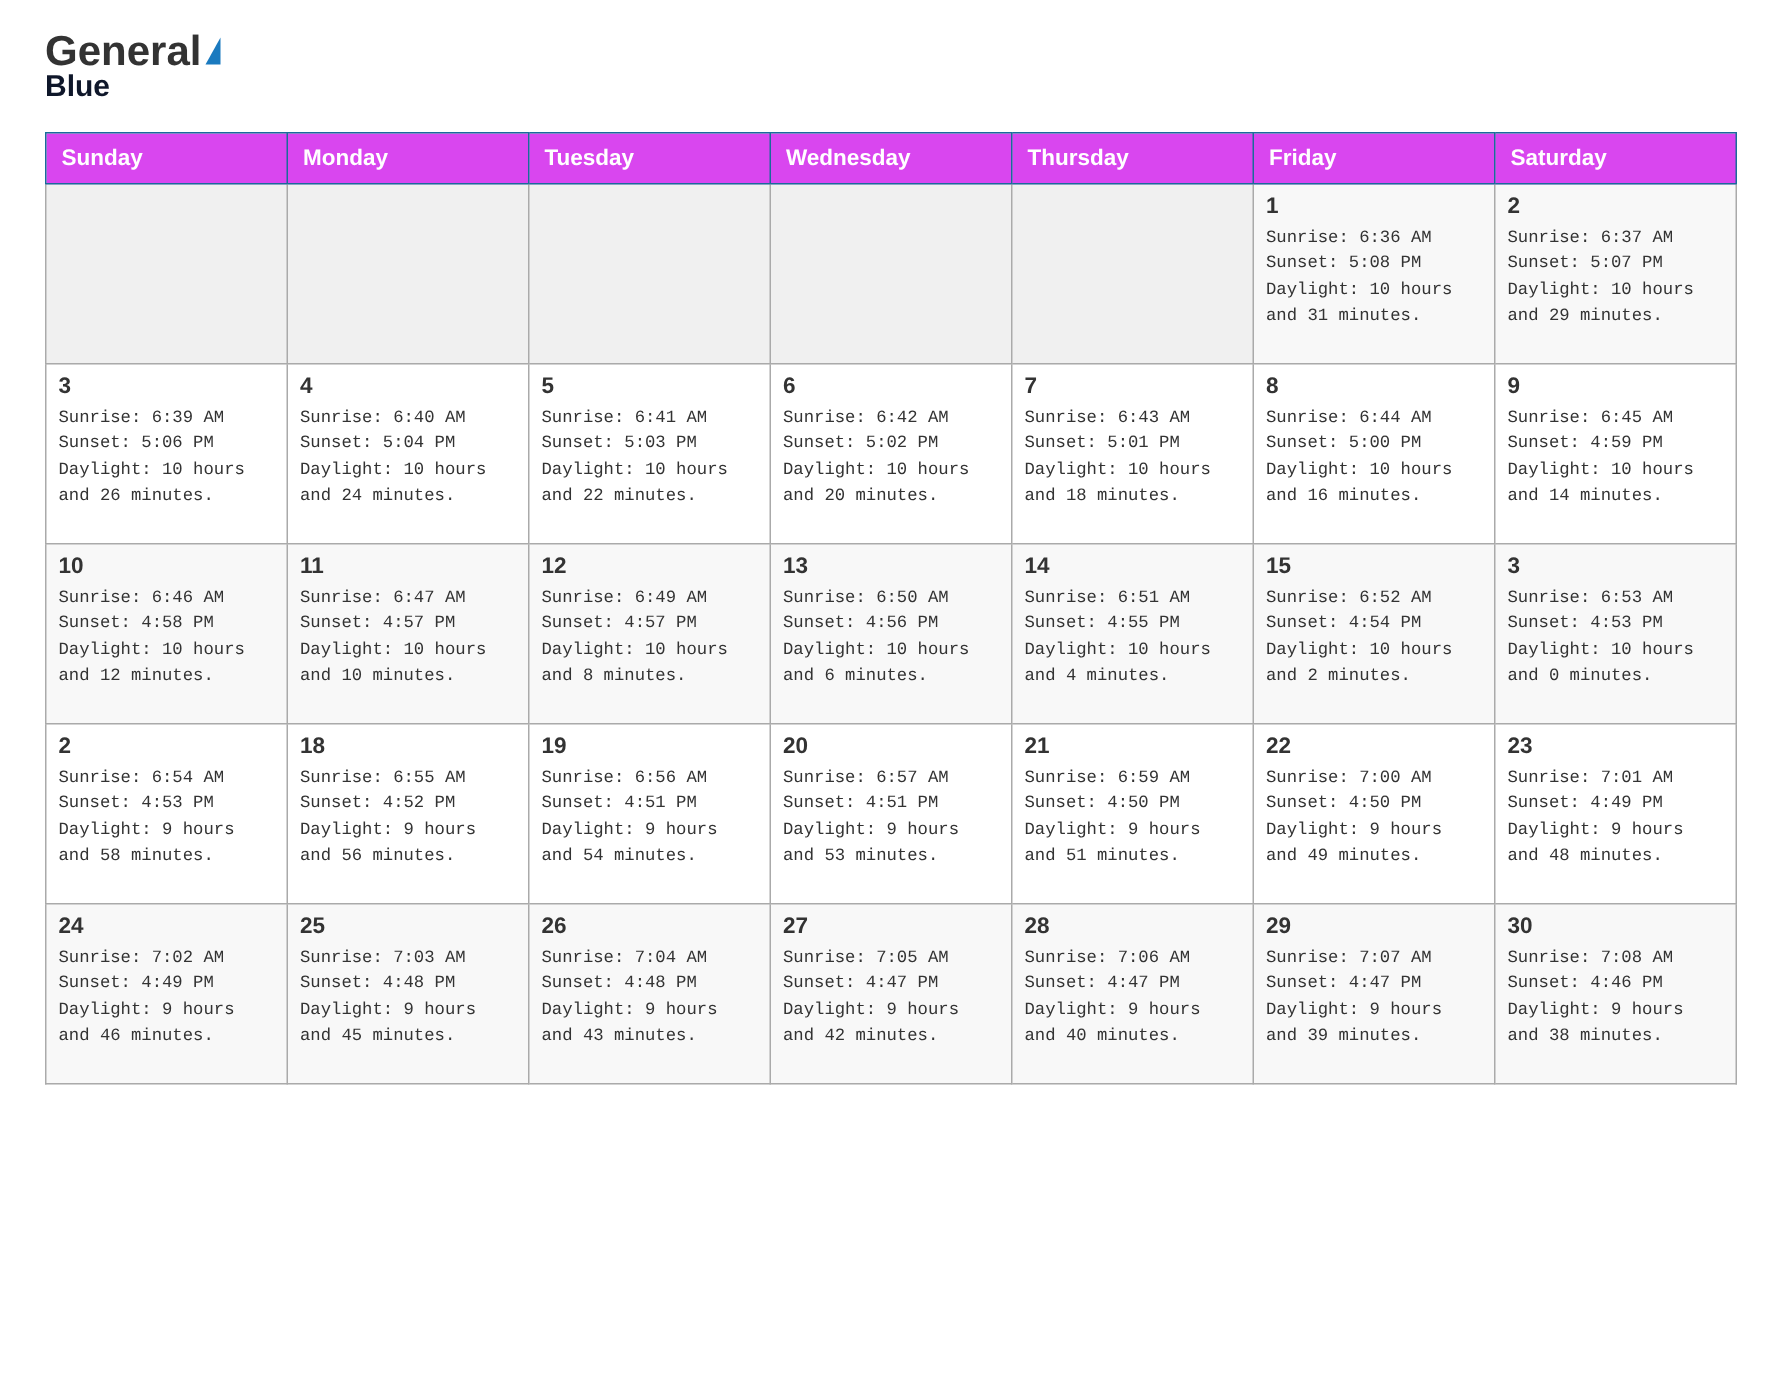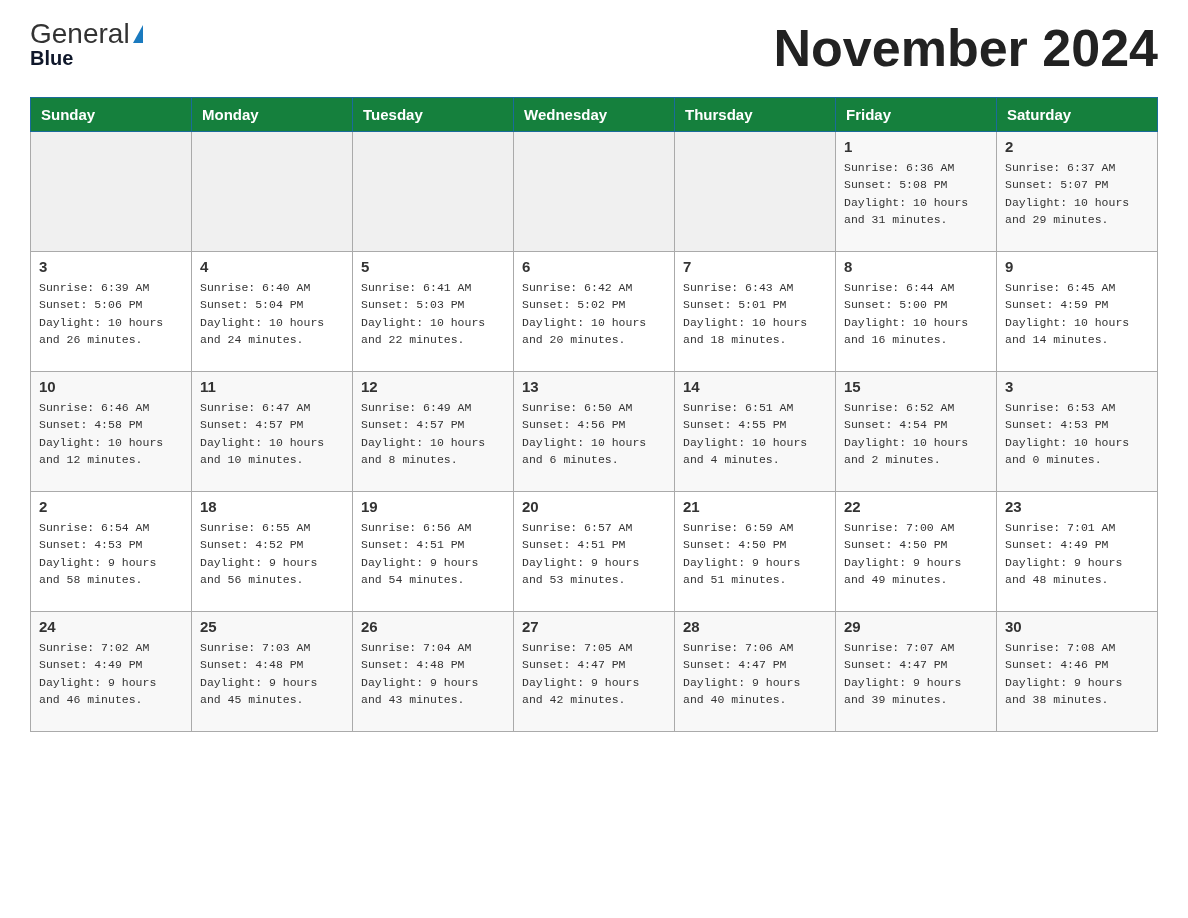--- a/index.html
+++ b/index.html
@@ -16,21 +16,21 @@
       align-items: flex-start;
       margin-bottom: 20px;
     }
     .logo {
       display: flex;
       flex-direction: column;
       align-items: flex-start;
     }
     .logo-general {
       font-size: 28px;
-      font-weight: normal;
+      font-weight: bold;
       color: #333;
       line-height: 1;
     }
     .logo-blue {
       font-size: 20px;
       font-weight: bold;
       color: #0f172a;
       line-height: 1;
     }
     .logo-triangle {
@@ -55,21 +55,21 @@
       font-size: 22px;
       color: #444;
       margin-top: 4px;
     }
     table {
       width: 100%;
       border-collapse: collapse;
       table-layout: fixed;
     }
     thead th {
-      background-color: #15803d;
+      background-color: #d946ef;
       color: #fff;
       font-size: 15px;
       font-weight: bold;
       padding: 8px 10px;
       text-align: left;
       border: 1px solid #1a6b9a;
     }
     tbody td {
       border: 1px solid #aaa;
       vertical-align: top;
@@ -106,21 +106,20 @@
 
 <div class="header-area">
   <div class="logo">
     <div style="display:flex;align-items:center;">
       <span class="logo-general">General</span>
       <span class="logo-triangle"></span>
     </div>
     <span class="logo-blue">Blue</span>
   </div>
   <div class="title-area">
-    <div class="month-title">November 2024</div>
   </div>
 </div>
 
 <table>
   <thead>
     <tr>
     <th>Sunday</th>
         <th>Monday</th>
         <th>Tuesday</th>
         <th>Wednesday</th>

